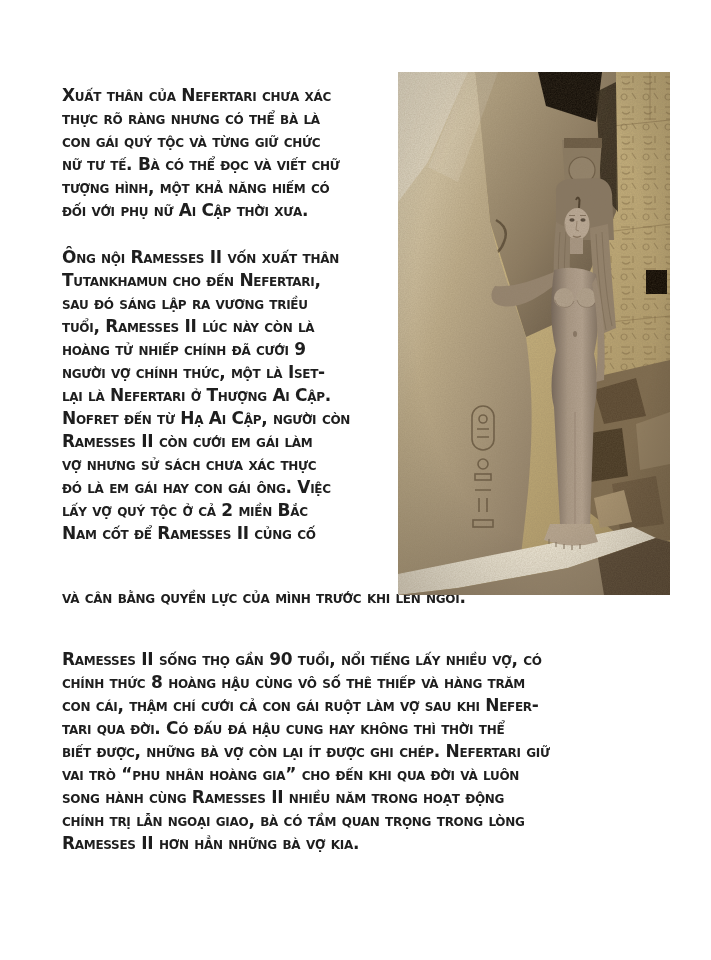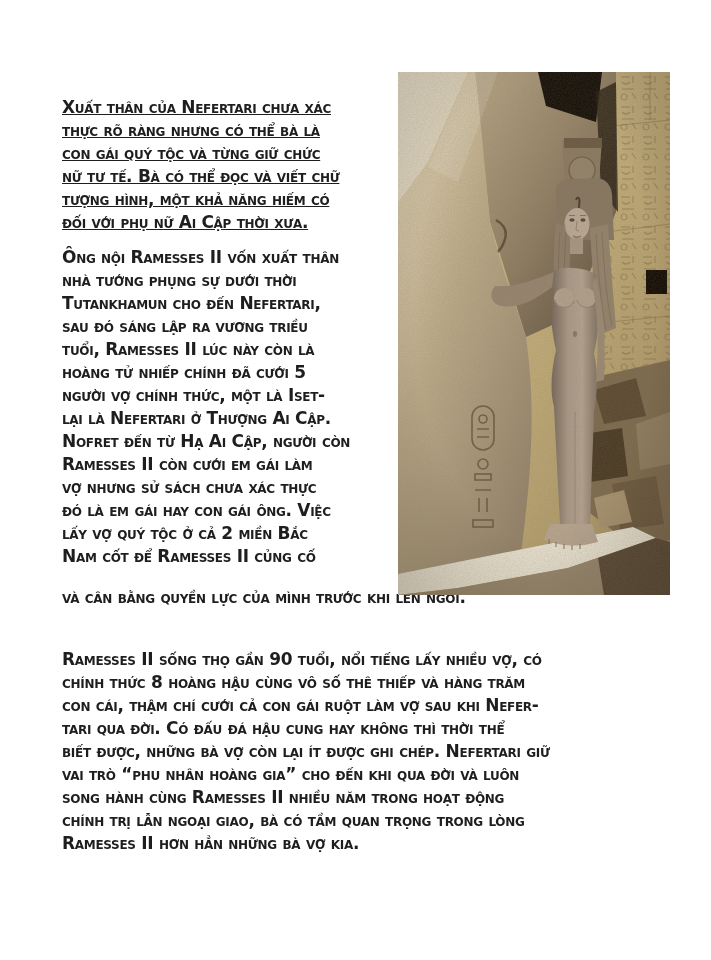--- a/index.html
+++ b/index.html
@@ -3,21 +3,21 @@
 <meta charset="utf-8">
 <style>
   html,body{margin:0;padding:0;background:#ffffff;}
   body{width:711px;height:960px;position:relative;overflow:hidden;
        font-family:"DejaVu Sans","Liberation Sans",sans-serif;}
   .page{position:absolute;left:0;top:0;width:711px;height:960px;background:#ffffff;}
   .para{position:absolute;left:62px;color:#1e1e1e;font-weight:700;
         font-variant:small-caps;font-size:17px;line-height:23px;letter-spacing:-0.3px;}
   .para .line{display:block;width:max-content;white-space:pre;height:23px;
               transform-origin:0 55%;}
-  #p1{top:96px;text-decoration:underline;}
+  #p1{top:84px;}
   #p2a{top:246px;}
   #p2b{top:586px;}
   #p3{top:648px;text-align:center;}
   .photo{position:absolute;left:398px;top:72px;width:272px;height:523px;margin:0;padding:0;}
   .photo svg{display:block;width:272px;height:523px;}
 </style>
 </head>
 <body>
 
 <div class="page">
@@ -26,25 +26,24 @@
       <div class="line">Xuất thân của Nefertari chưa xác</div>
       <div class="line">thực rõ ràng nhưng có thể bà là</div>
       <div class="line">con gái quý tộc và từng giữ chức</div>
       <div class="line">nữ tư tế. Bà có thể đọc và viết chữ</div>
       <div class="line">tượng hình, một khả năng hiếm có</div>
       <div class="line">đối với phụ nữ Ai Cập thời xưa.</div>
     </div>
 
   <div class="para col" id="p2a">
       <div class="line">Ông nội Ramesses II vốn xuất thân</div>
-      <div class="line">nhà tướng phụng sự dưới thời</div>
       <div class="line">Tutankhamun cho đến Nefertari,</div>
       <div class="line">sau đó sáng lập ra vương triều</div>
       <div class="line">tuổi, Ramesses II lúc này còn là</div>
-      <div class="line">hoàng tử nhiếp chính đã cưới 5</div>
+      <div class="line">hoàng tử nhiếp chính đã cưới 9</div>
       <div class="line">người vợ chính thức, một là Iset-</div>
       <div class="line">lại là Nefertari ở Thượng Ai Cập.</div>
       <div class="line">Nofret đến từ Hạ Ai Cập, người còn</div>
       <div class="line">Ramesses II còn cưới em gái làm</div>
       <div class="line">vợ nhưng sử sách chưa xác thực</div>
       <div class="line">đó là em gái hay con gái ông. Việc</div>
       <div class="line">lấy vợ quý tộc ở cả 2 miền Bắc</div>
       <div class="line">Nam cốt để Ramesses II củng cố</div>
     </div>
 

